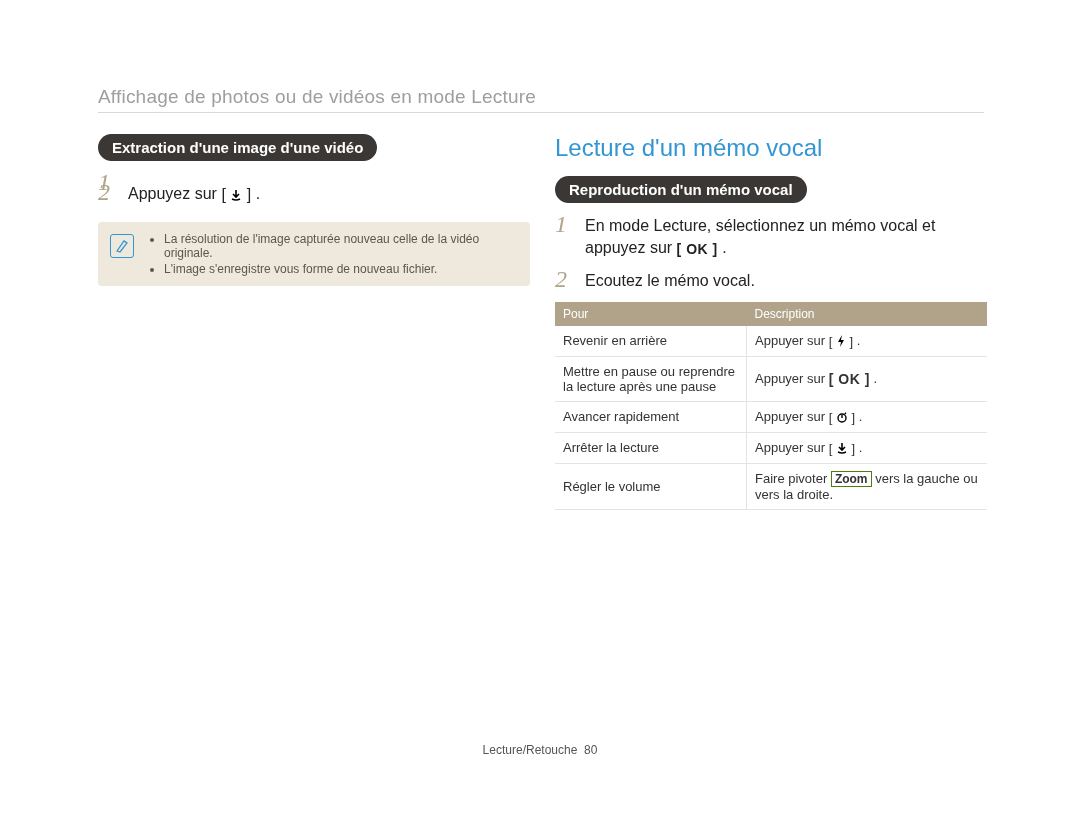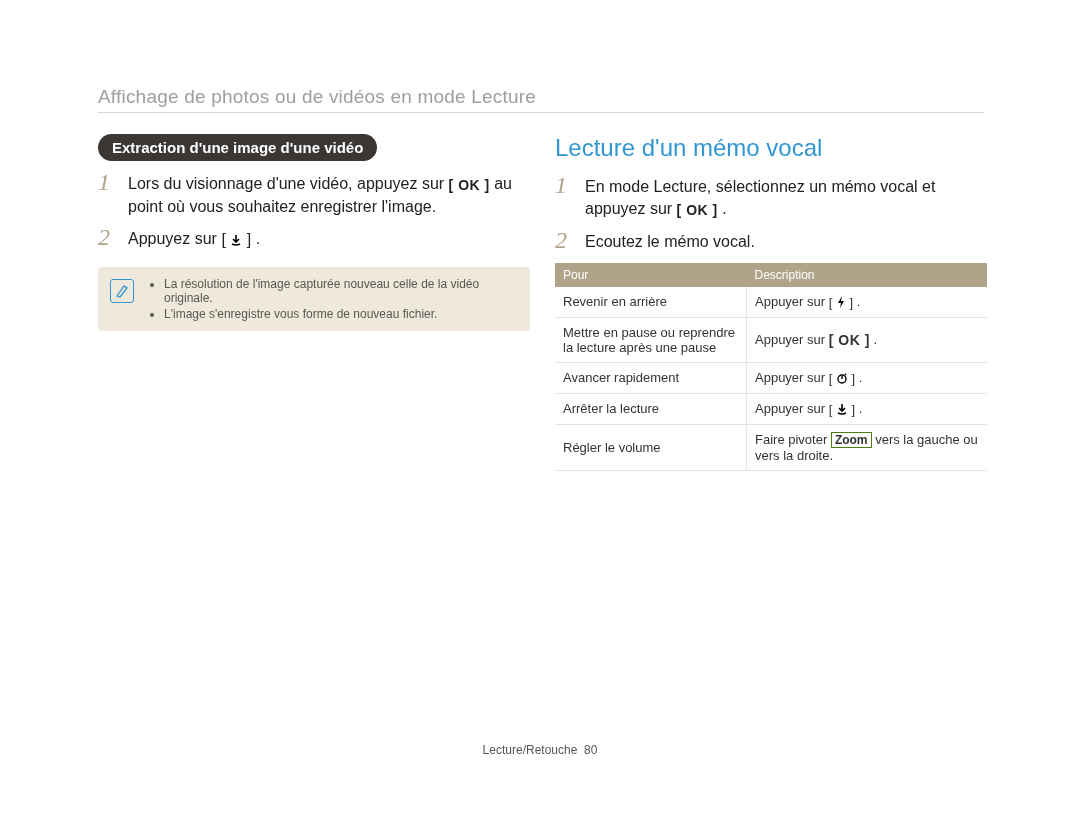--- a/index.html
+++ b/index.html
@@ -55,25 +55,20 @@
 <div class="page">
 
   <div class="header-title">Affichage de photos ou de vidéos en mode Lecture</div>
   <div class="rule"></div>
 
   <div class="col col-left">
     <div class="pill">Extraction d'une image d'une vidéo</div>
 
     <div class="step">
       <span class="num">1</span>
-      <span class="text">
-        <span>Lors du visionnage d'une vidéo, appuyez sur </span>
-        <span class="key key-ok">OK</span>
-        <span> au point où vous souhaitez enregistrer l'image.</span>
-      </span>
     </div>
 
     <div class="step">
       <span class="num">2</span>
       <span class="text">
         <span>Appuyez sur </span>
         <span class="key key-down"><svg class="sym" width="12" height="12" viewBox="0 0 12 12">
               <path d="M6 1 L6 7 M3 5 L6 8 L9 5 M2 10 Q6 12 10 10" fill="none" stroke="#000" stroke-width="1.6"></path>
             </svg></span>
         <span>.</span>
@@ -88,20 +83,21 @@
       </span>
       <ul>
         <li>La résolution de l'image capturée nouveau celle de la vidéo originale.</li>
         <li>L'image s'enregistre vous forme de nouveau fichier.</li>
       </ul>
     </div>
   </div>
 
   <div class="col col-right">
     <div class="big-title">Lecture d'un mémo vocal</div>
+    <div class="pill">Reproduction d'un mémo vocal</div>
 
     <div class="step">
       <span class="num">1</span>
       <span class="text">
         <span>En mode Lecture, sélectionnez un mémo vocal et appuyez sur </span>
         <span class="key key-ok">OK</span>
         <span>.</span>
       </span>
     </div>
 

